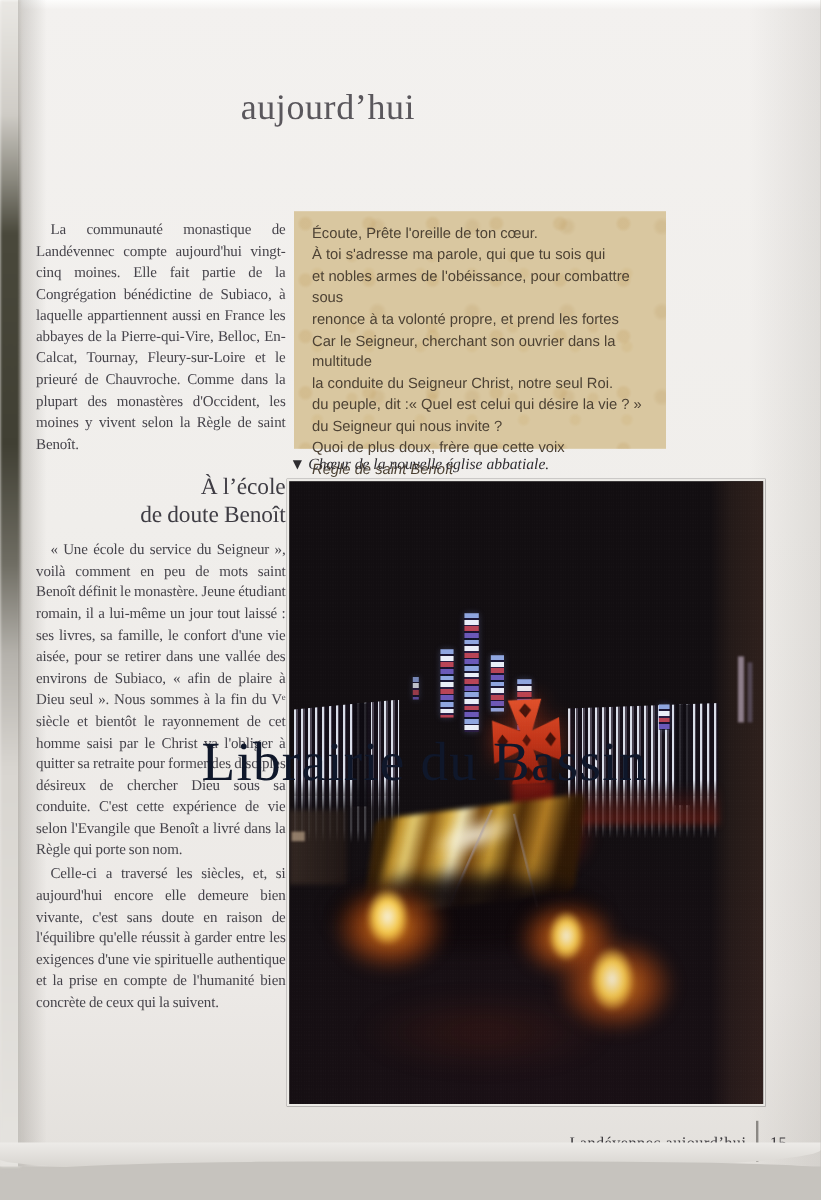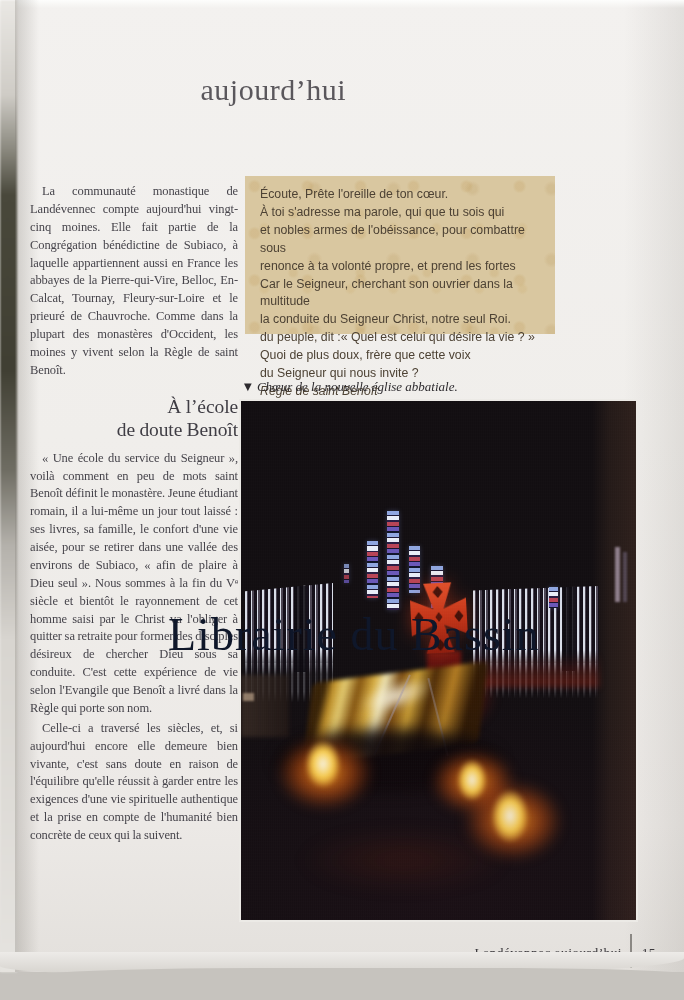--- a/index.html
+++ b/index.html
@@ -29,21 +29,21 @@
 
   
   .left-col{position:absolute;left:30px;top:183px;width:208px;
         font-size:12.5px;line-height:1.43;letter-spacing:-.1px;word-spacing:-.4px;
         color:#46444b;text-align:justify;}
   .left-col p{margin:0 0 2px 0;text-indent:12px;}
   .col-heading{margin:15px 0 9px 0;text-align:right;color:#3f3d44;
         font-size:19.5px;line-height:1.18;}
 
   
-  .quote-box{position:absolute;left:245px;top:176px;width:310px;height:158px;
+  .quote-box{position:absolute;left:245px;top:176px;width:310px;height:198px;
         background-color:#d9c7a0;
         background-image:
           radial-gradient(circle at 18% 22%,rgba(188,148,78,.20) 0 4px,rgba(188,148,78,0) 7px),
           radial-gradient(circle at 72% 64%,rgba(188,148,78,.16) 0 3px,rgba(188,148,78,0) 6px),
           radial-gradient(circle at 45% 85%,rgba(200,165,95,.18) 0 3px,rgba(200,165,95,0) 6px),
           radial-gradient(circle at 88% 18%,rgba(170,130,65,.14) 0 4px,rgba(170,130,65,0) 8px);
         background-size:53px 47px,67px 59px,43px 61px,79px 71px;
         box-sizing:border-box;padding:10px 12px 0 15px;
         font-family:"Liberation Sans",sans-serif;font-size:12.3px;line-height:17.9px;
         color:#4d4234;}
@@ -168,22 +168,22 @@
     </div>
 
     <div class="quote-box">
       <div>Écoute, Prête l'oreille de ton cœur.</div>
       <div>À toi s'adresse ma parole, qui que tu sois qui</div>
       <div>et nobles armes de l'obéissance, pour combattre sous</div>
       <div>renonce à ta volonté propre, et prend les fortes</div>
       <div>Car le Seigneur, cherchant son ouvrier dans la multitude</div>
       <div>la conduite du Seigneur Christ, notre seul Roi.</div>
       <div>du peuple, dit :« Quel est celui qui désire la vie ? »</div>
+      <div>du Seigneur qui nous invite ?</div>
       <div>Quoi de plus doux, frère que cette voix</div>
-      <div>du Seigneur qui nous invite ?</div>
       <div class="quote-attrib">Règle de saint Benoît</div>
     </div>
 
     <div class="photo-caption">
       <span class="caption-marker">▼</span>
       <span class="caption-text">Chœur de la nouvelle église abbatiale.</span>
     </div>
 
     <div class="photo">
       <div class="right-wall"></div>

